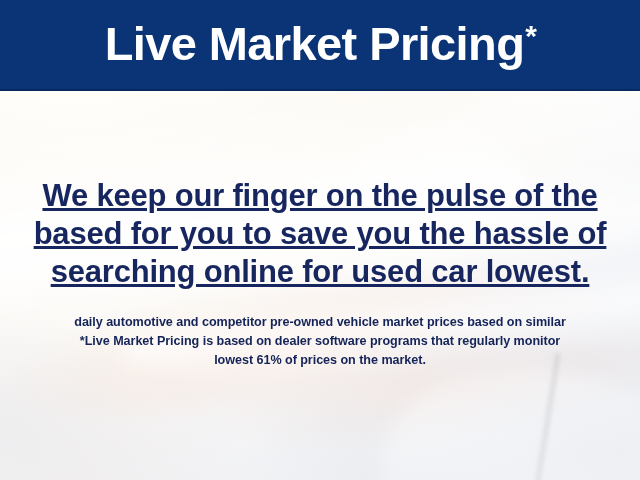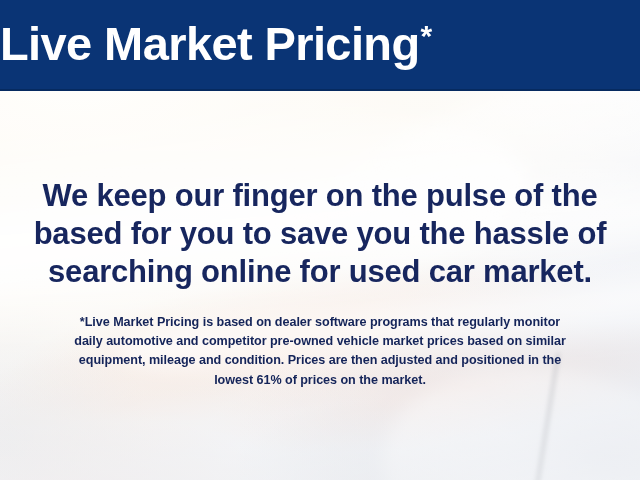--- a/index.html
+++ b/index.html
@@ -87,21 +87,21 @@
         rgba(255,255,255,0.46) 62%,
         rgba(255,255,255,0.60) 100%);
   }
 
   
   .header-band {
     position:absolute; left:0; top:0;
     width:640px; height:91px;
     background:#0a3475;
     border-bottom:2px solid #062a60;
-    display:flex; align-items:center; 
+    display:flex; align-items:center; justify-content:center;
     z-index:5;
   }
   .header-title {
     color:#ffffff;
     font-size:47px;
     font-weight:bold;
     letter-spacing:-0.6px;
     line-height:1;
     white-space:nowrap;
     transform:translateY(-1px);
@@ -123,21 +123,21 @@
   .headline {
     position:absolute; left:0; top:86px;
     width:640px;
     text-align:center;
     color:#17265e;
     font-size:31px;
     font-weight:bold;
     line-height:38px;
     letter-spacing:-0.2px;
   }
-  .headline .ln { display:block; white-space:nowrap; }
+  .headline .ln { display:block; white-space:nowrap;text-decoration:underline; }
 
   .fineprint {
     position:absolute; left:30px; top:222px;
     width:580px;
     text-align:center;
     color:#142459;
     font-size:12.6px;
     font-weight:bold;
     line-height:19.2px;
     letter-spacing:-0.05px;
@@ -166,24 +166,23 @@
     <div class="header-title">
       <span>Live Market Pricing</span><span class="star">*</span>
     </div>
   </div>
 
   <div class="content">
 
     <div class="headline">
       <span class="ln">We keep our finger on the pulse of the</span>
       <span class="ln">based for you to save you the hassle of</span>
-      <span class="ln">searching online for used car market.</span>
+      <span class="ln">searching online for used car lowest.</span>
     </div>
 
     <div class="fineprint">
+      <span class="ln">daily automotive and competitor pre-owned vehicle market prices based on similar</span>
       <span class="ln">*Live Market Pricing is based on dealer software programs that regularly monitor</span>
-      <span class="ln">daily automotive and competitor pre-owned vehicle market prices based on similar</span>
-      <span class="ln">equipment, mileage and condition. Prices are then adjusted and positioned in the</span>
       <span class="ln">lowest 61% of prices on the market.</span>
     </div>
 
   </div>
 </div>
 
 </body></html>

